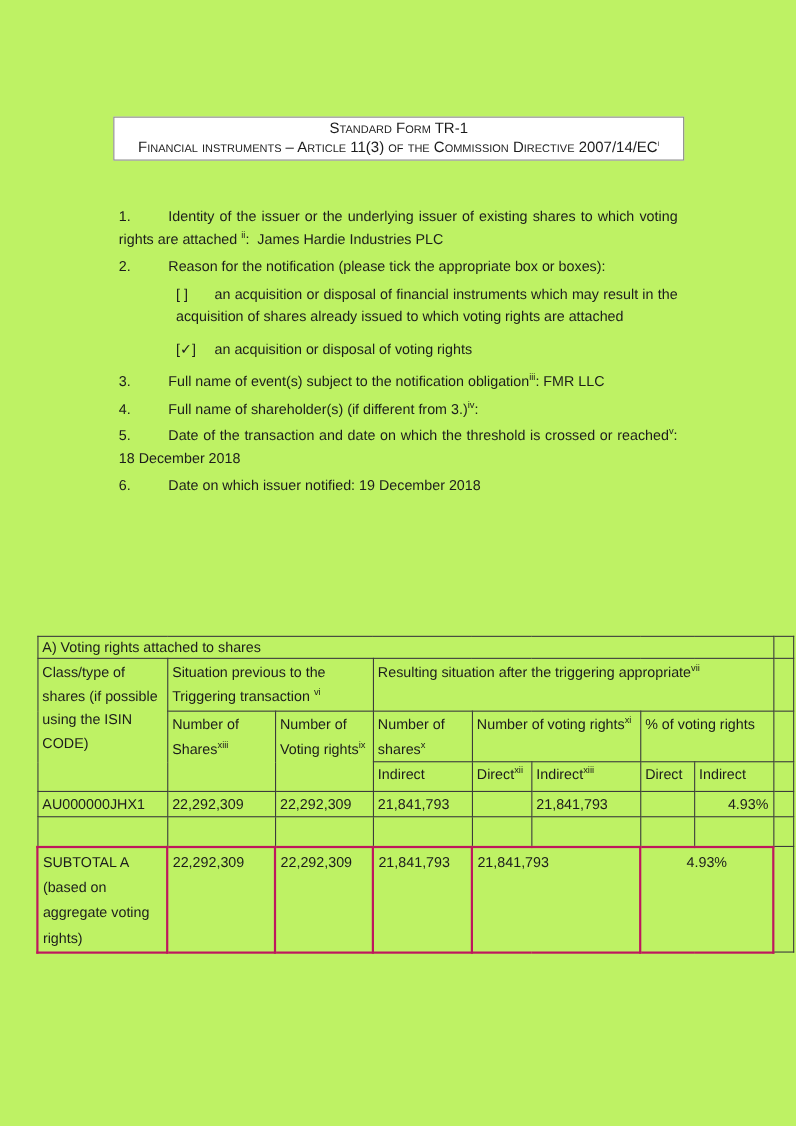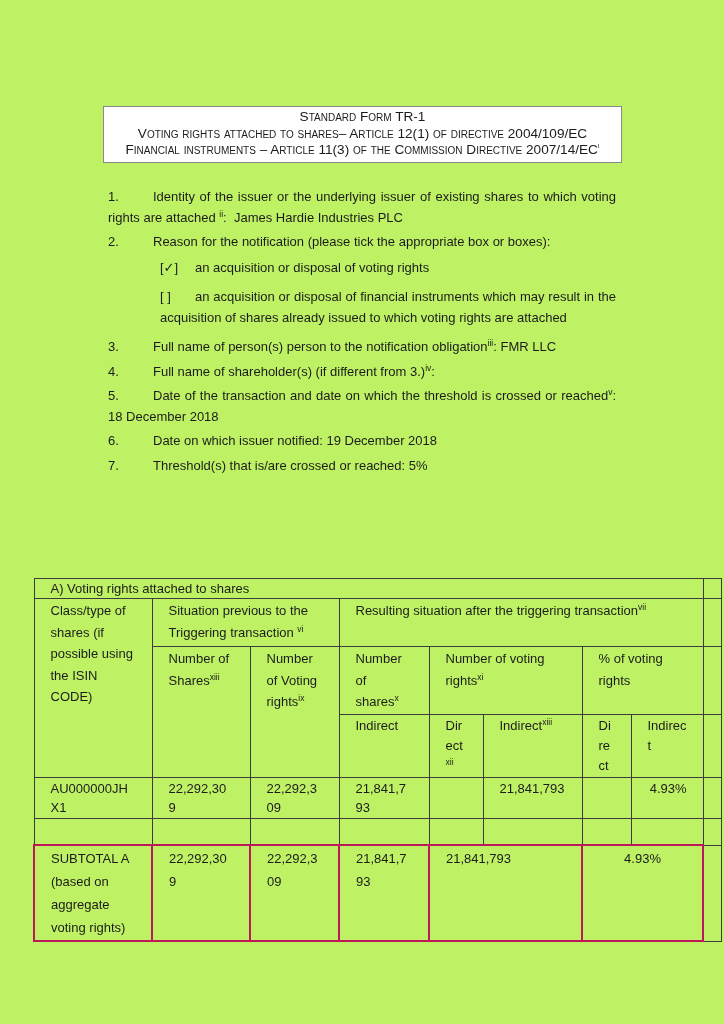--- a/index.html
+++ b/index.html
@@ -30,21 +30,21 @@
   .box  { display:inline-block; width:35px; }
   sup { font-size:8.5px; line-height:0; vertical-align:super; }
 
   
   table.tr1 {
     position:absolute; left:33px; top:578px; width:687px;
     border-collapse:collapse; table-layout:fixed;
     font-size:13px;
   }
   table.tr1 td {
-    border:1px solid #3c3c3c; padding:1px 16px;
+    border:1px solid #3c3c3c; padding:1px 4px;
     vertical-align:top; line-height:21.5px;
     word-wrap:break-word; overflow:hidden;
   }
   td.sliver { border:none; padding:0; }
   tr.r-title  { height:20px; }  tr.r-title td { line-height:17px; }
   tr.r-h1     { height:48px; }
   tr.r-h2     { height:43px; }
   tr.r-h3     { height:27px; }  tr.r-h3 td { line-height:20px; }
   tr.r-data   { height:23px; }  tr.r-data td { line-height:19px; }
   tr.r-empty  { height:27px; }
@@ -54,44 +54,42 @@
   .ta-r { text-align:right; }
   .ta-c { text-align:center; }
 </style>
 </head>
 <body>
 
 <div class="page">
 
   <div class="header-box">
     <div class="hline">Standard Form TR-1</div>
-    <div class="hline">Voting rights attached to shares– Article 12(1) of directive 2004/109/EC</div>
     <div class="hline"><span>Financial instruments – Article 11(3) of the Commission Directive 2007/14/EC</span><sup>i</sup></div>
   </div>
 
   <div class="content">
 
     <p class="item"><span class="num">1.</span><span>Identity of the issuer or the underlying issuer of existing shares to which voting rights are attached </span><sup>ii</sup><span>:&nbsp; James Hardie Industries PLC</span></p>
 
     <p class="item"><span class="num">2.</span><span>Reason for the notification (please tick the appropriate box or boxes):</span></p>
 
     <div class="cb-group">
+      <p><span class="box">[ ]</span><span>an acquisition or disposal of financial instruments which may result in the acquisition of shares already issued to which voting rights are attached</span></p>
       <p><span class="box">[✓]</span><span>an acquisition or disposal of voting rights</span></p>
-      <p><span class="box">[ ]</span><span>an acquisition or disposal of financial instruments which may result in the acquisition of shares already issued to which voting rights are attached</span></p>
     </div>
 
-    <p class="item"><span class="num">3.</span><span>Full name of person(s) person to the notification obligation</span><sup>iii</sup><span>: FMR LLC</span></p>
+    <p class="item"><span class="num">3.</span><span>Full name of event(s) subject to the notification obligation</span><sup>iii</sup><span>: FMR LLC</span></p>
 
     <p class="item"><span class="num">4.</span><span>Full name of shareholder(s) (if different from 3.)</span><sup>iv</sup><span>:</span></p>
 
     <p class="item"><span class="num">5.</span><span>Date of the transaction and date on which the threshold is crossed or reached</span><sup>v</sup><span>: 18 December 2018</span></p>
 
     <p class="item"><span class="num">6.</span><span>Date on which issuer notified: 19 December 2018</span></p>
 
-    <p class="item"><span class="num">7.</span><span>Threshold(s) that is/are crossed or reached: 5%</span></p>
 
   </div>
 
   <table class="tr1">
     <colgroup>
       <col style="width:118px">
         <col style="width:98px">
         <col style="width:89px">
       <col style="width:90px">
         <col style="width:54px">
@@ -103,21 +101,21 @@
 
     <tbody>
         <tr class="r-title">
       <td colspan="8">A) Voting rights attached to shares</td>
       <td class="sliver"></td>
     </tr>
 
     <tr class="r-h1">
       <td rowspan="3">Class/type of shares (if possible using the ISIN CODE)</td>
       <td colspan="2"><span>Situation previous to the Triggering transaction </span><sup>vi</sup></td>
-      <td colspan="5"><span>Resulting situation after the triggering transaction</span><sup>vii</sup></td>
+      <td colspan="5"><span>Resulting situation after the triggering appropriate</span><sup>vii</sup></td>
       <td class="sliver"></td>
     </tr>
 
     <tr class="r-h2">
       <td rowspan="2"><span>Number of Shares</span><sup>xiii</sup></td>
       <td rowspan="2"><span>Number of Voting rights</span><sup>ix</sup></td>
       <td><span>Number of shares</span><sup>x</sup></td>
       <td colspan="2"><span>Number of voting rights</span><sup>xi</sup></td>
       <td colspan="2">% of voting rights</td>
       <td class="sliver"></td>

